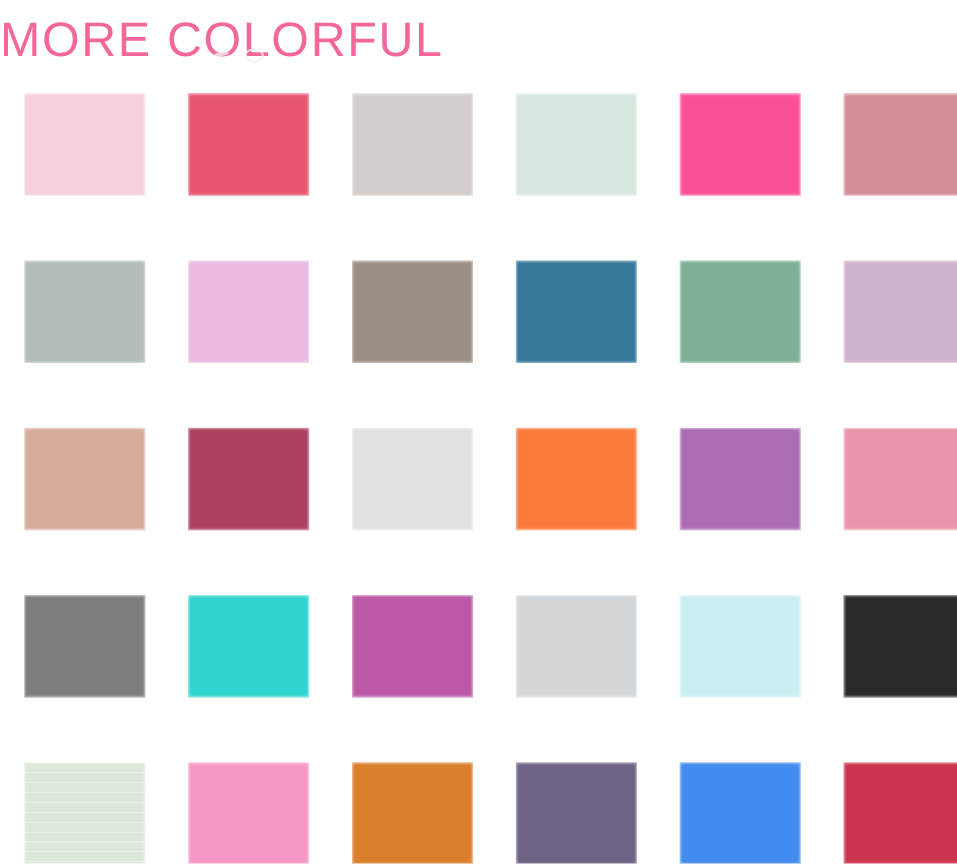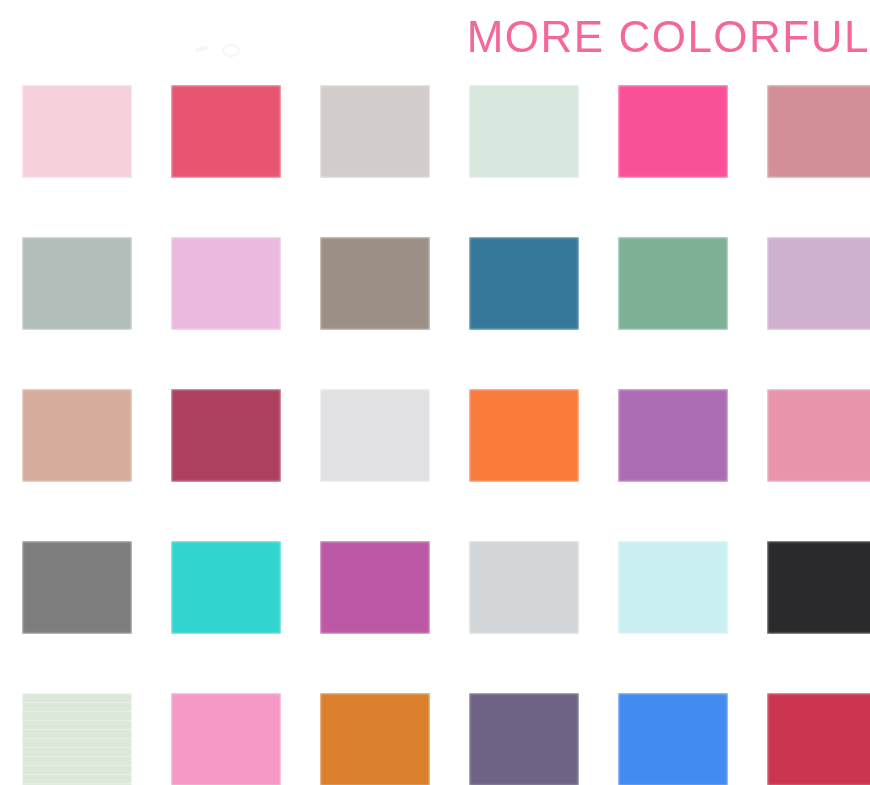--- a/index.html
+++ b/index.html
@@ -21,21 +21,21 @@
     height: 785px;
     background: #ffffff;
   }
 
   
   #palette-title {
     position: absolute;
     left: 0;
     top: 9px;
     width: 870px;
-    text-align: right;
+    text-align: left;
     font-family: "Liberation Sans", sans-serif;
     font-size: 44px;
     font-weight: 400;
     letter-spacing: 1.5px;
     line-height: 56px;
     color: #f4679a;
     white-space: nowrap;
     user-select: none;
   }
 

